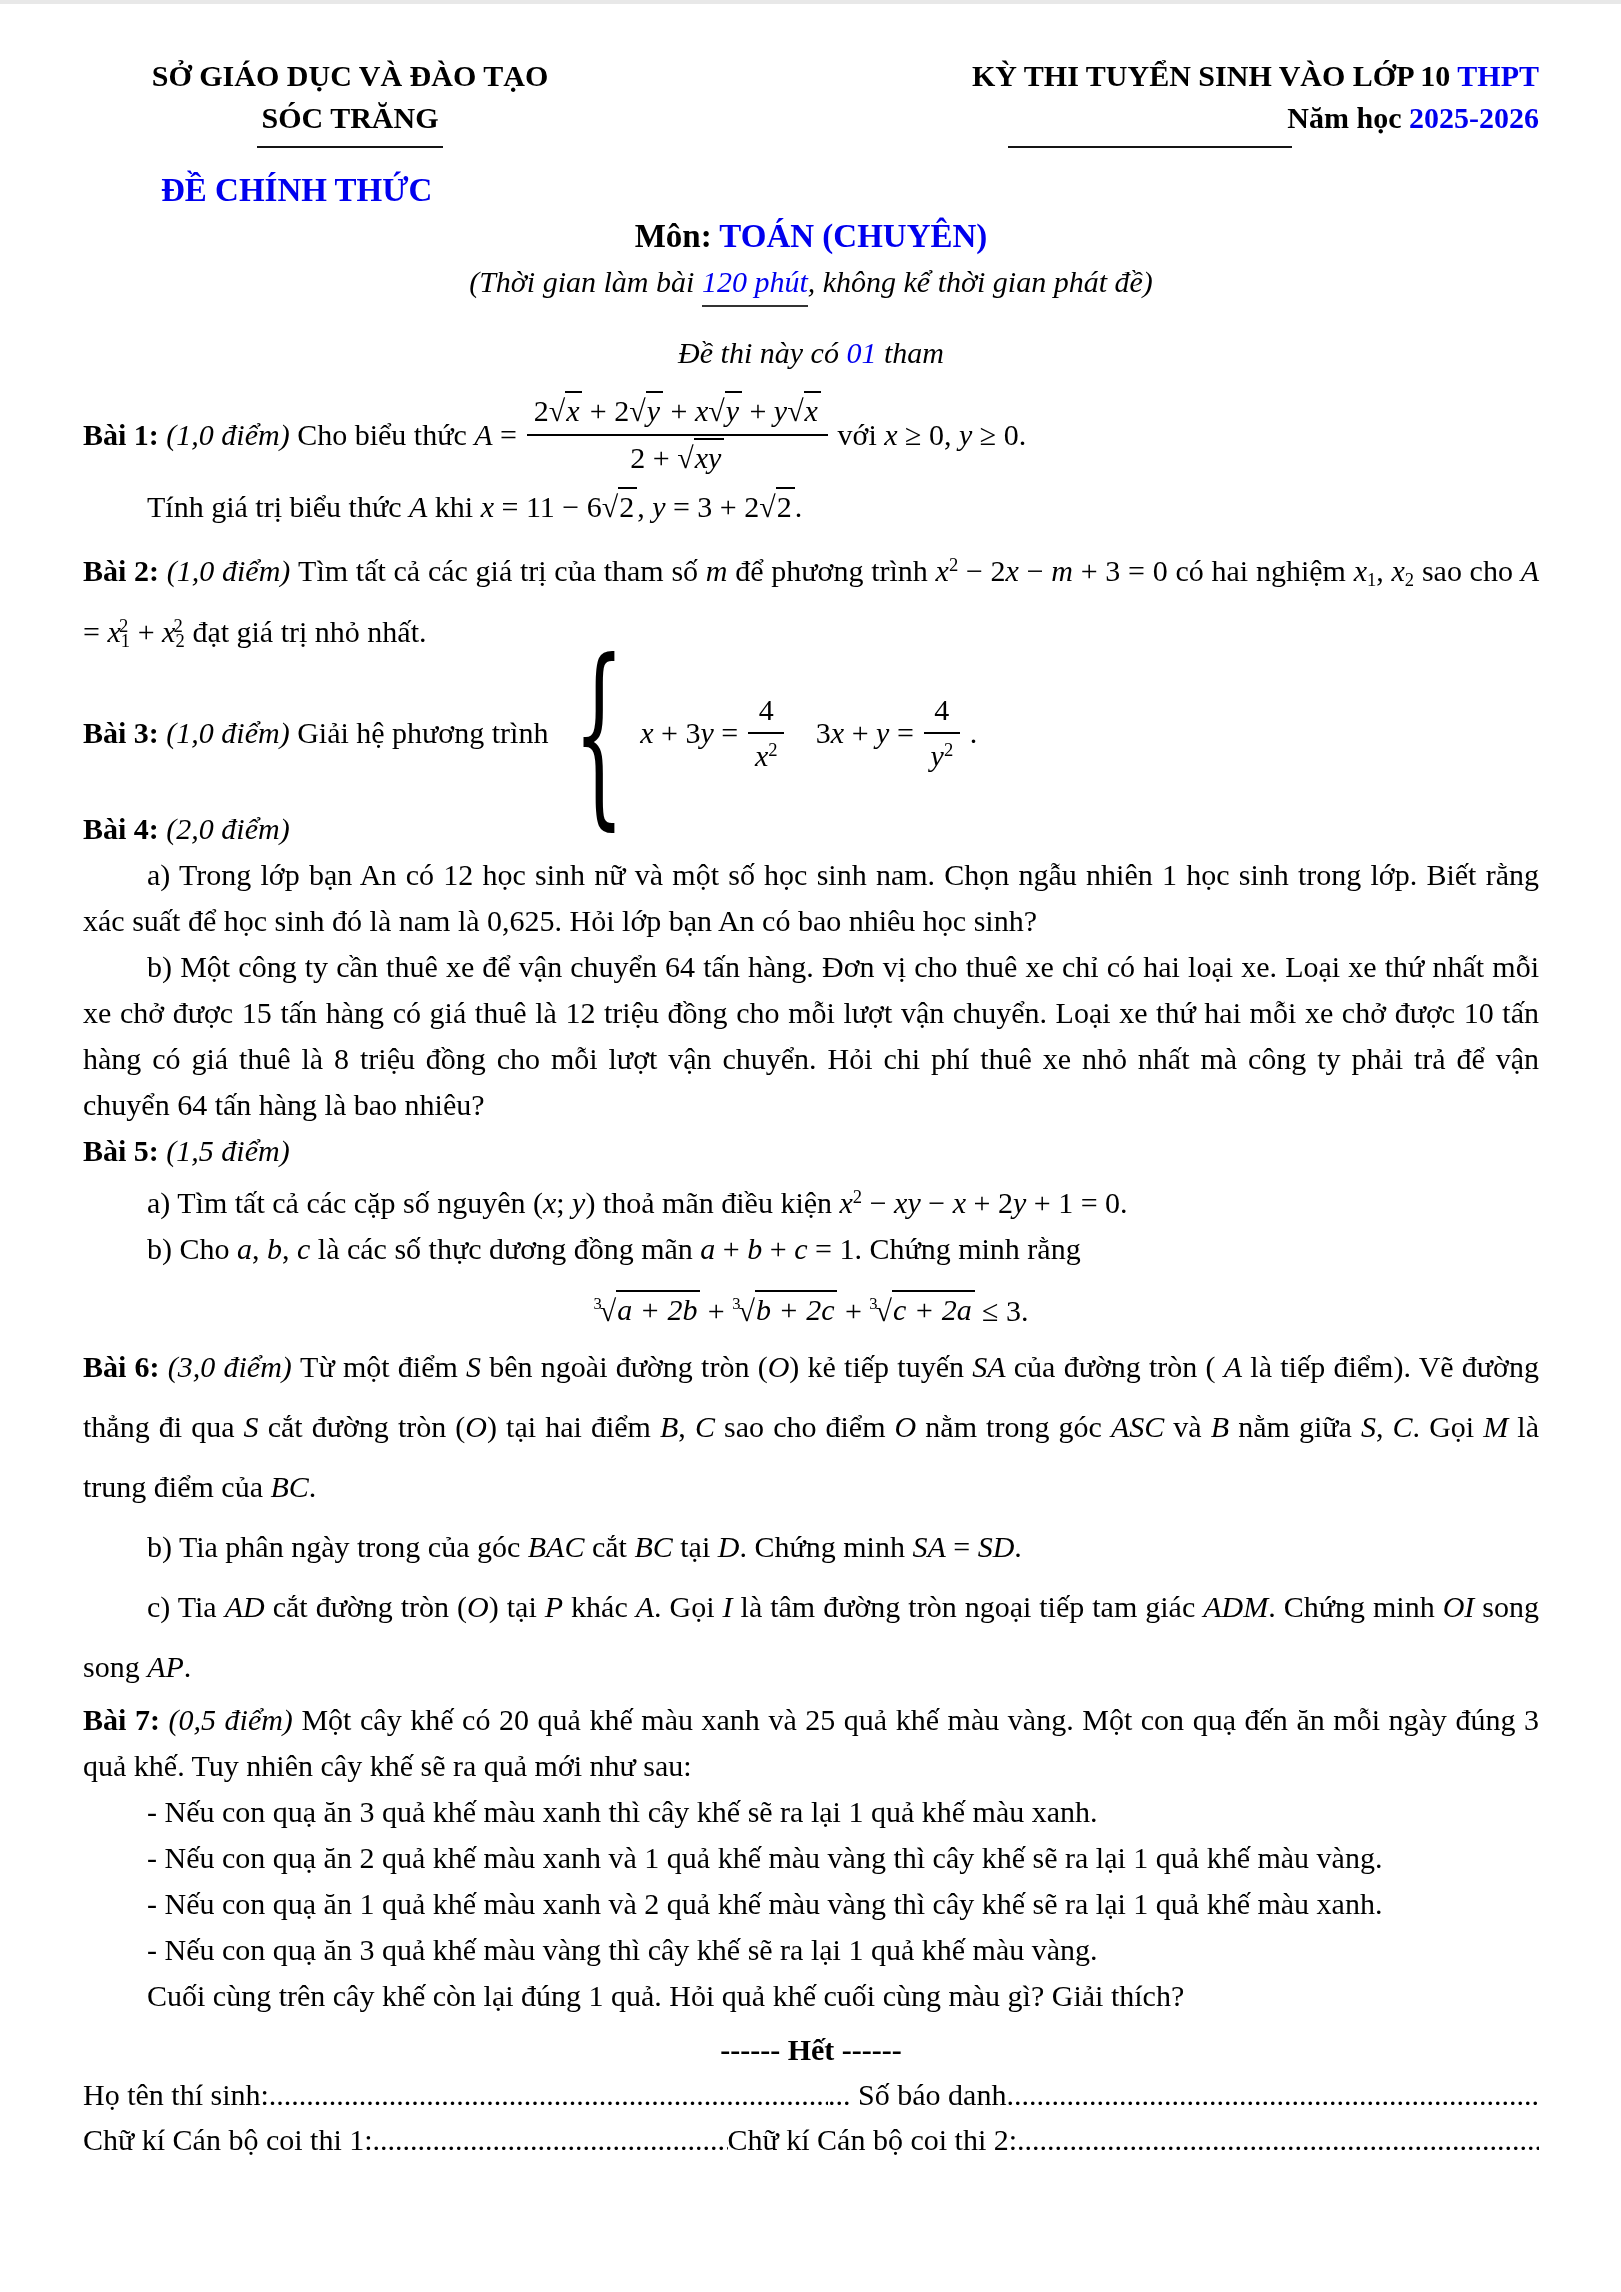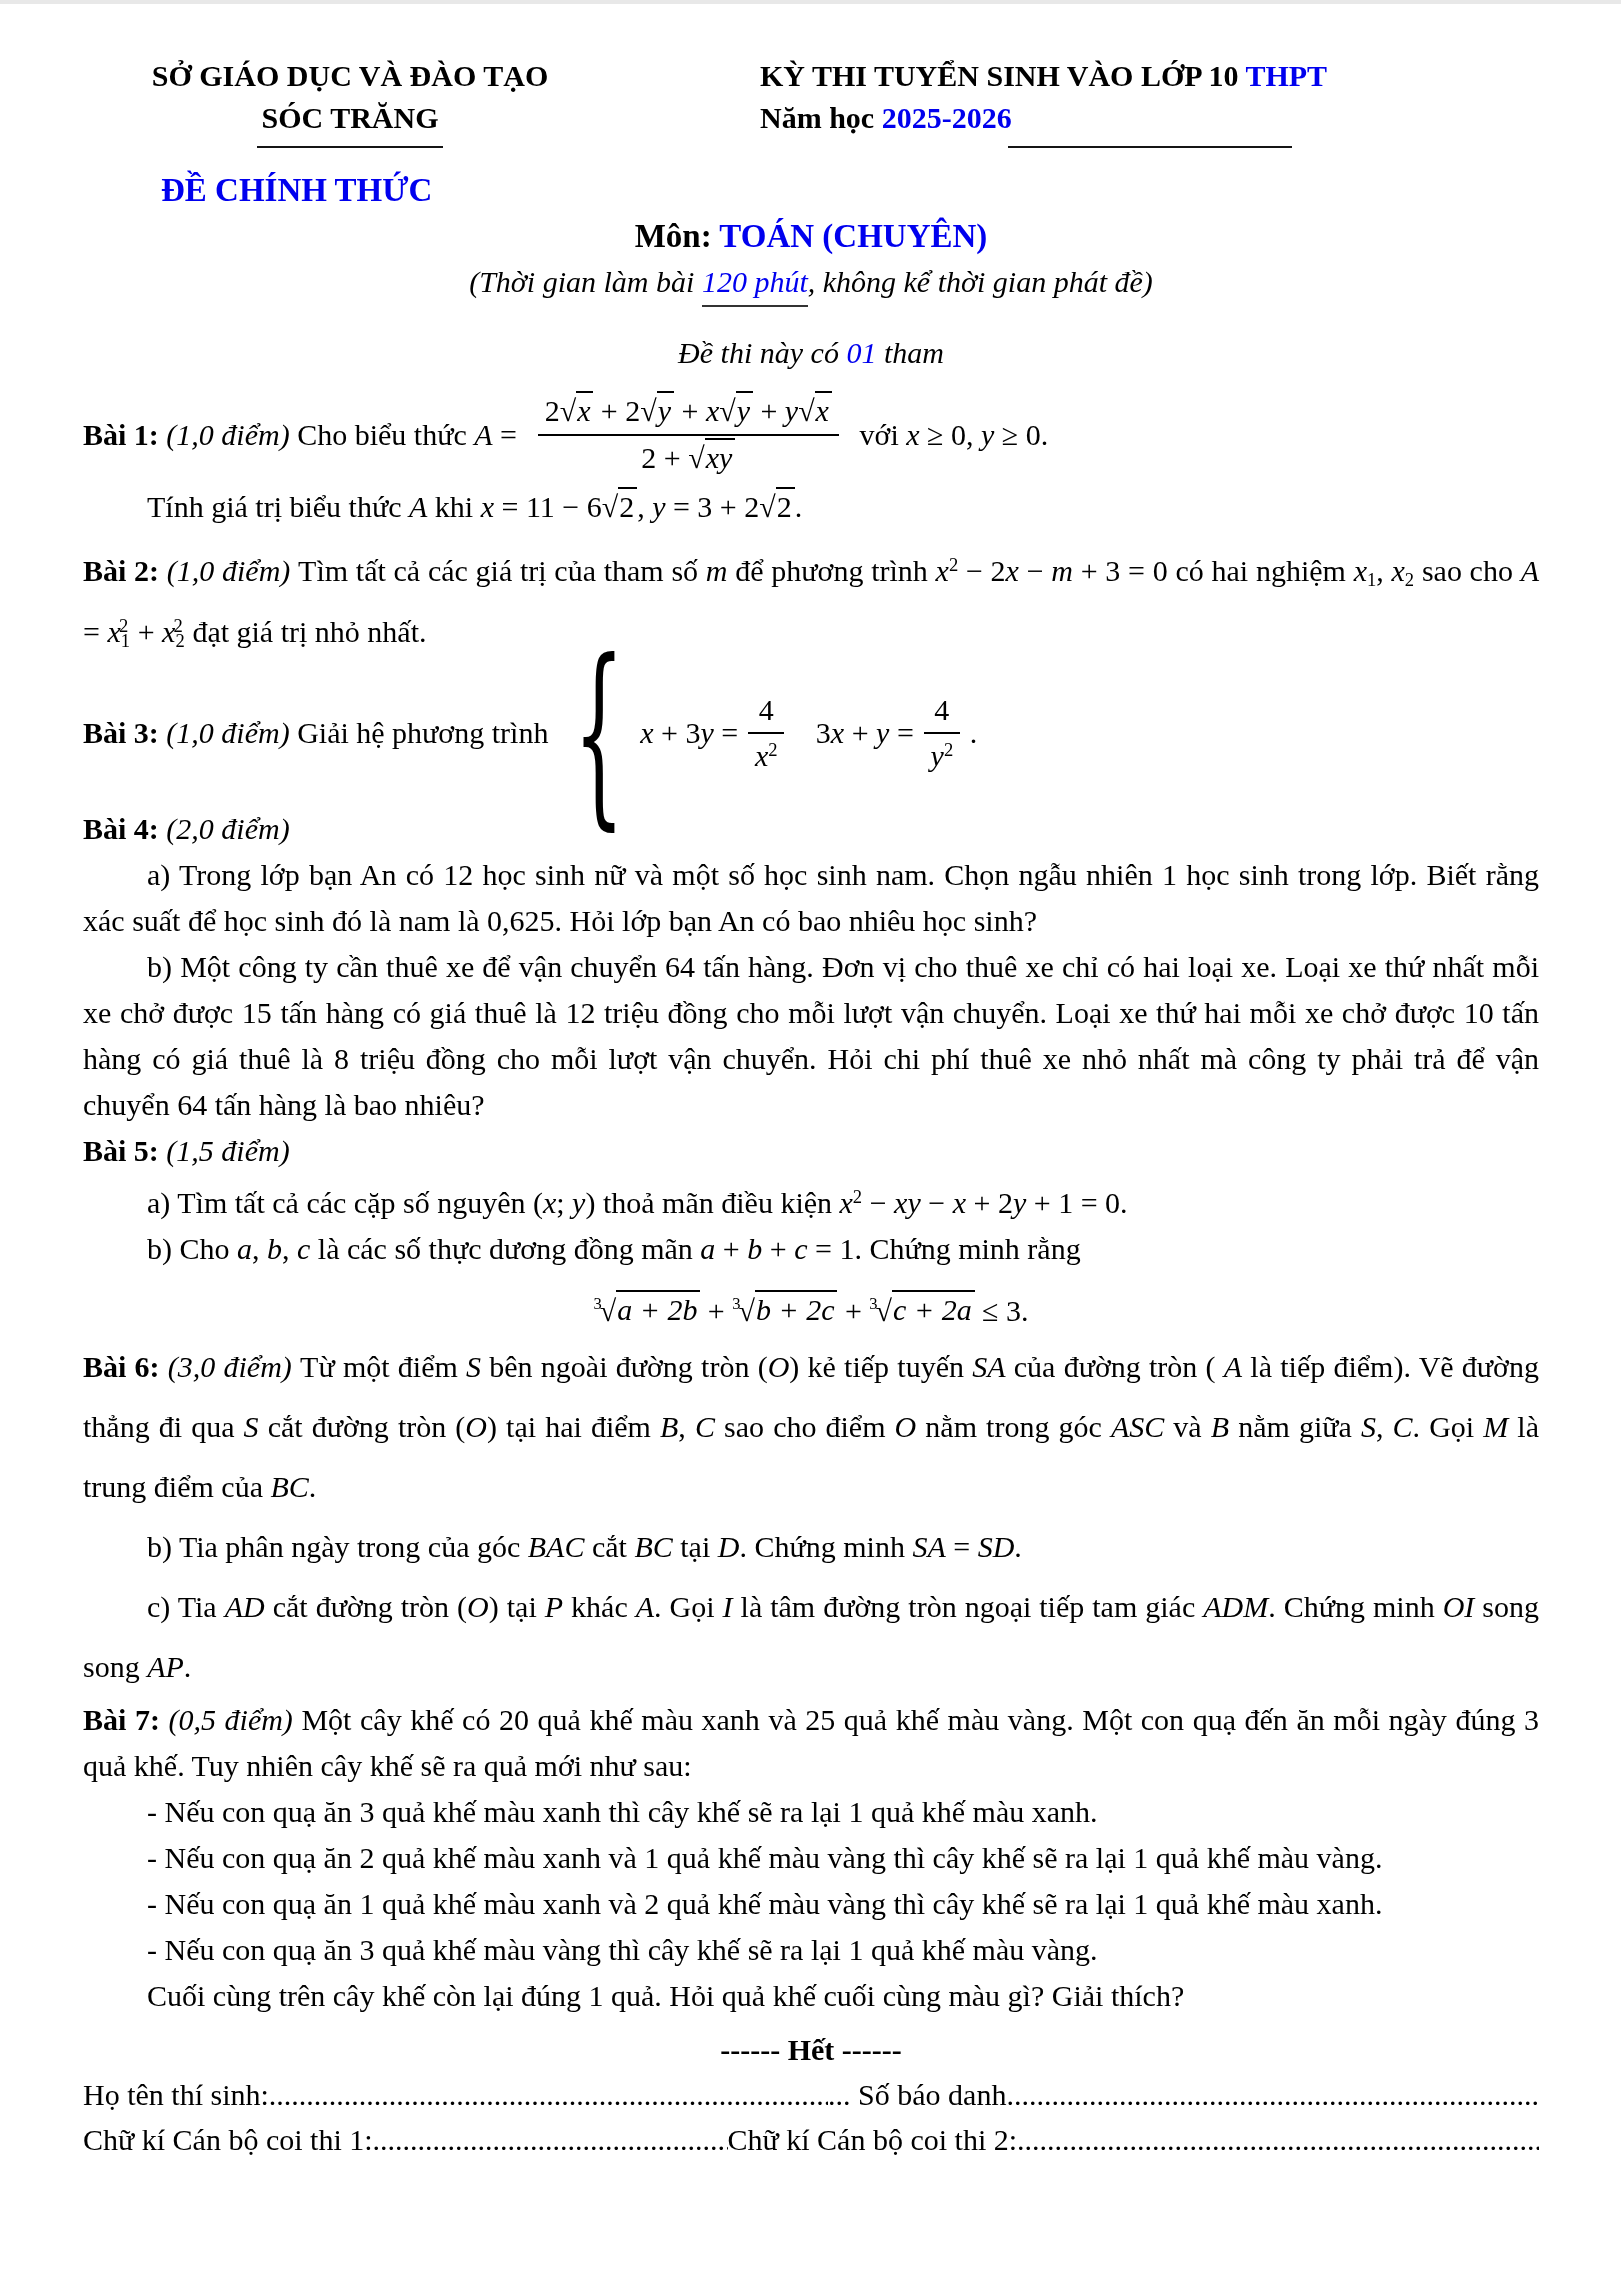--- a/index.html
+++ b/index.html
@@ -16,21 +16,21 @@
   .blue{color:#0000ee;}
   .sup{font-size:0.62em;vertical-align:0.55em;}
   .sub{font-size:0.62em;vertical-align:-0.28em;}
   .over{margin-left:-0.60em;margin-right:2px;}
   .rad{border-top:2px solid #000;padding:1px 2.9px 0 1px;}
   .idx{font-size:0.55em;vertical-align:0.7em;margin-right:-2px;}
 
   
   .letterhead{display:flex;}
   .lh-left{width:534px;text-align:center;font-weight:bold;line-height:42px;}
-  .lh-right{width:779px;margin-left:auto;text-align:left;font-weight:bold;line-height:42px;}
+  .lh-right{width:779px;margin-left:auto;text-align:right;font-weight:bold;line-height:42px;}
   .rule{border-bottom:2.9px solid #151515;margin:6.9px auto 0;}
   .rule-left{width:186px;}
   .rule-right{width:284px;}
 
   .official{margin:24.5px 0 0 78px;font-weight:bold;font-size:33px;color:#0000ee;}
   .subject{text-align:center;margin-top:8.8px;font-size:33px;font-weight:bold;}
   .timeline{text-align:center;font-style:italic;margin-top:9.8px;}
   .u120{border-bottom:2.5px solid #333;padding-bottom:6.9px;}
   .pagecount{text-align:center;font-style:italic;margin-top:37px;}
 
@@ -46,21 +46,21 @@
   .fbar{align-self:stretch;border-top:2.5px solid #000;margin:3.9px 0;}
   .fnum,.fden{padding:0 6.9px;white-space:nowrap;}
 
   
   .system{display:inline-flex;align-items:center;margin-left:9.8px;}
   .brace{font-family:"DejaVu Serif",serif;font-size:129px;font-weight:300;display:inline-block;
          transform:scale(0.62,1.52);transform-origin:center;line-height:1;margin-right:0px;}
   .eqs{display:inline-flex;gap:21.6px;}
   .eq{display:inline-flex;align-items:center;white-space:nowrap;}
 
-  .sec-b1{margin-top:23.5px;gap:11px;}
+  .sec-b1{margin-top:23.5px;}
   .b1-line2{margin-top:7.8px;}
   .sec-b2{margin-top:11.8px;}
   .sec-b3{margin-top:3.9px;}
   .sec-b4{margin-top:7.8px;}
   .b5-ineq{margin-top:3.9px;line-height:55px;}
   .b6-block .para{line-height:60px;}
   .het{text-align:center;font-weight:bold;margin-top:13.7px;}
   .frow{display:flex;align-items:baseline;margin-top:10.8px;}
   .dots{overflow:hidden;white-space:nowrap;}
   .dots-1{flex:1.05;}

